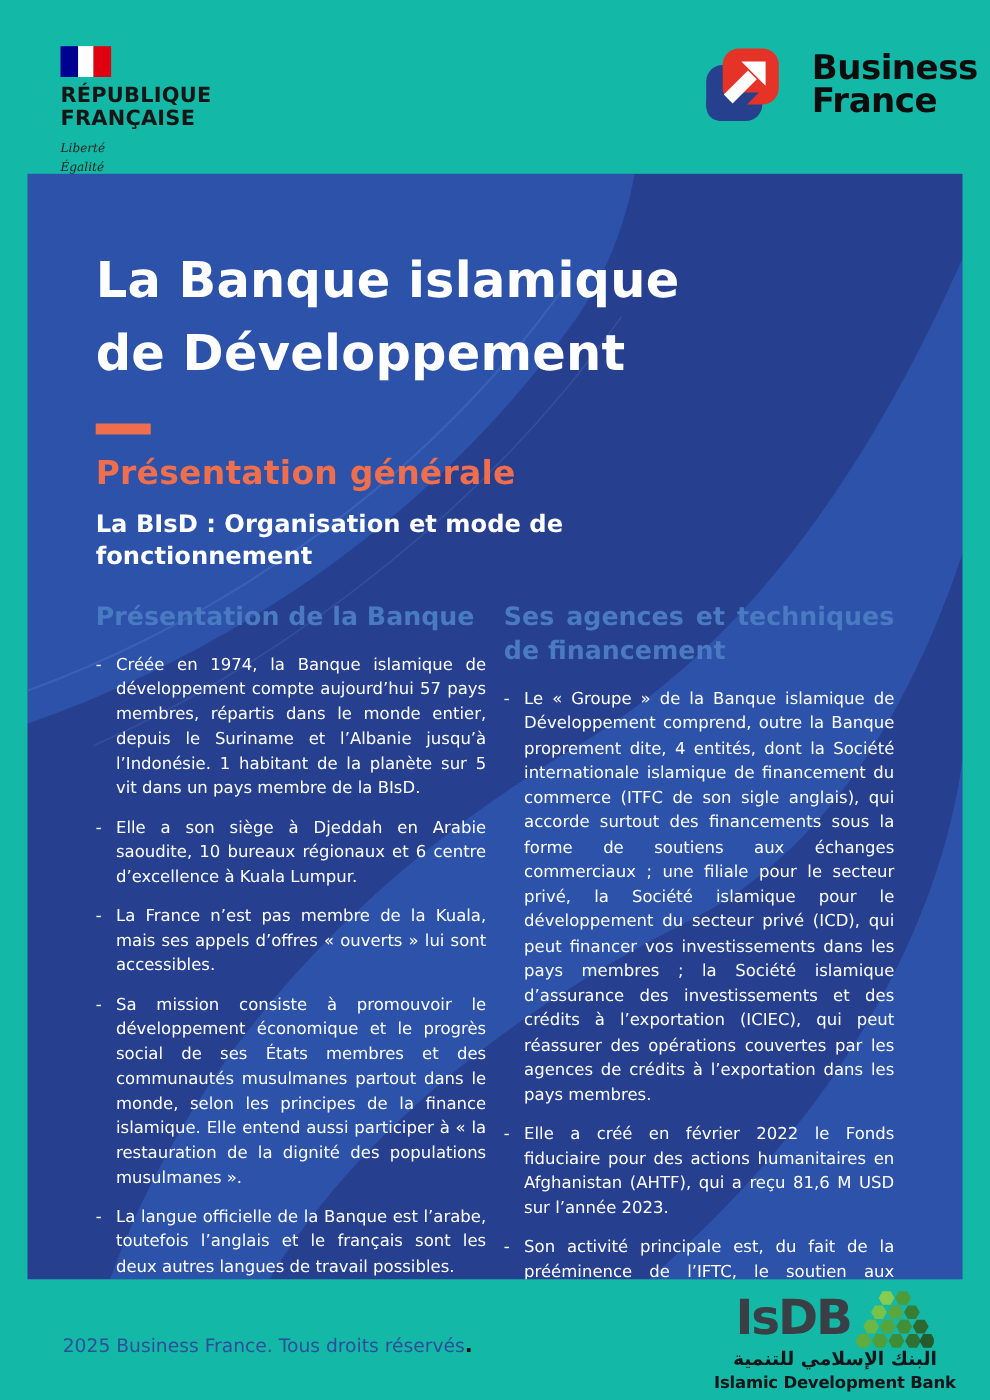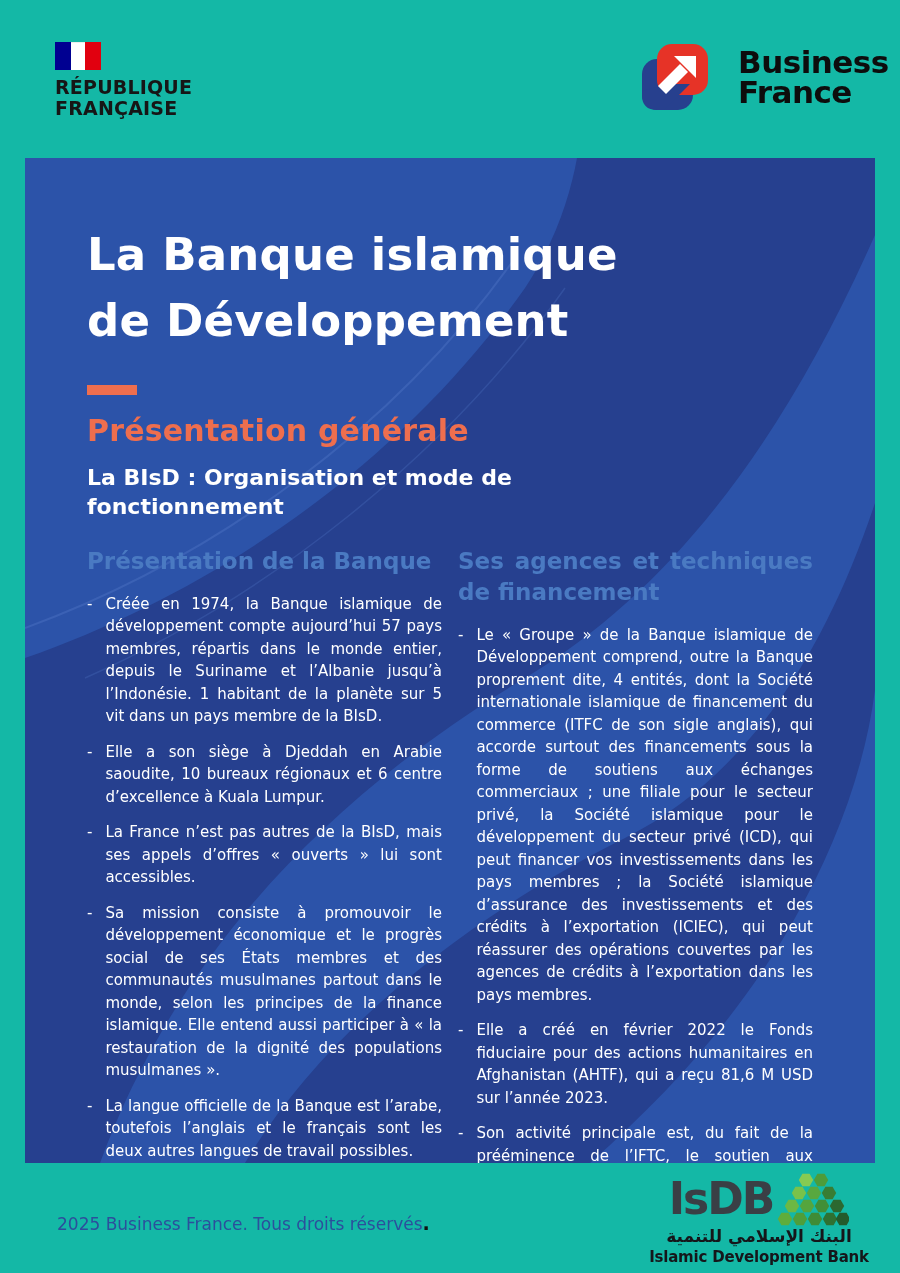--- a/index.html
+++ b/index.html
@@ -50,20 +50,25 @@
 
   <div class="rf-logo">
     <div class="rf-flag">
       <div class="b"></div>
       <div class="w"></div>
       <div class="r"></div>
     </div>
     <div class="rf-name">
       <div>RÉPUBLIQUE</div>
       <div>FRANÇAISE</div>
+    </div>
+    <div class="rf-motto">
+      <div>Liberté</div>
+      <div>Égalité</div>
+      <div>Fraternité</div>
     </div>
   </div>
 
   <div class="bf-logo">
     <svg width="74" height="74" viewBox="0 0 74 74">
       <rect x="4" y="19" width="51" height="51" rx="15" fill="#27408E"></rect>
       <rect x="19" y="4" width="51" height="51" rx="15" fill="#E63327"></rect>
       <path d="M4 51 L4 55 Q4 70 19 70 L26 70 L52 44 L30 44 Z" fill="#27408E"></path>
       <polygon points="20,46 42,24 50,32 28,54" fill="#ffffff"></polygon>
       <polygon points="36,16 58,16 58,38" fill="#ffffff"></polygon>
@@ -112,21 +117,21 @@
           <div class="bullet">
             <span class="marker">-</span>
             <p>Créée en 1974, la Banque islamique de développement compte aujourd’hui 57 pays membres, répartis dans le monde entier, depuis le Suriname et l’Albanie jusqu’à l’Indonésie. 1 habitant de la planète sur 5 vit dans un pays membre de la BIsD.</p>
           </div>
           <div class="bullet">
             <span class="marker">-</span>
             <p>Elle a son siège à Djeddah en Arabie saoudite, 10 bureaux régionaux et 6 centre d’excellence à Kuala Lumpur.</p>
           </div>
           <div class="bullet">
             <span class="marker">-</span>
-            <p>La France n’est pas autres de la BIsD, mais ses appels d’offres « ouverts » lui sont accessibles.</p>
+            <p>La France n’est pas membre de la Kuala, mais ses appels d’offres « ouverts » lui sont accessibles.</p>
           </div>
           <div class="bullet">
             <span class="marker">-</span>
             <p>Sa mission consiste à promouvoir le développement économique et le progrès social de ses États membres et des communautés musulmanes partout dans le monde, selon les principes de la finance islamique. Elle entend aussi participer à « la restauration de la dignité des populations musulmanes ».</p>
           </div>
           <div class="bullet">
             <span class="marker">-</span>
             <p>La langue officielle de la Banque est l’arabe, toutefois l’anglais et le français sont les deux autres langues de travail possibles.</p>
           </div>
 

